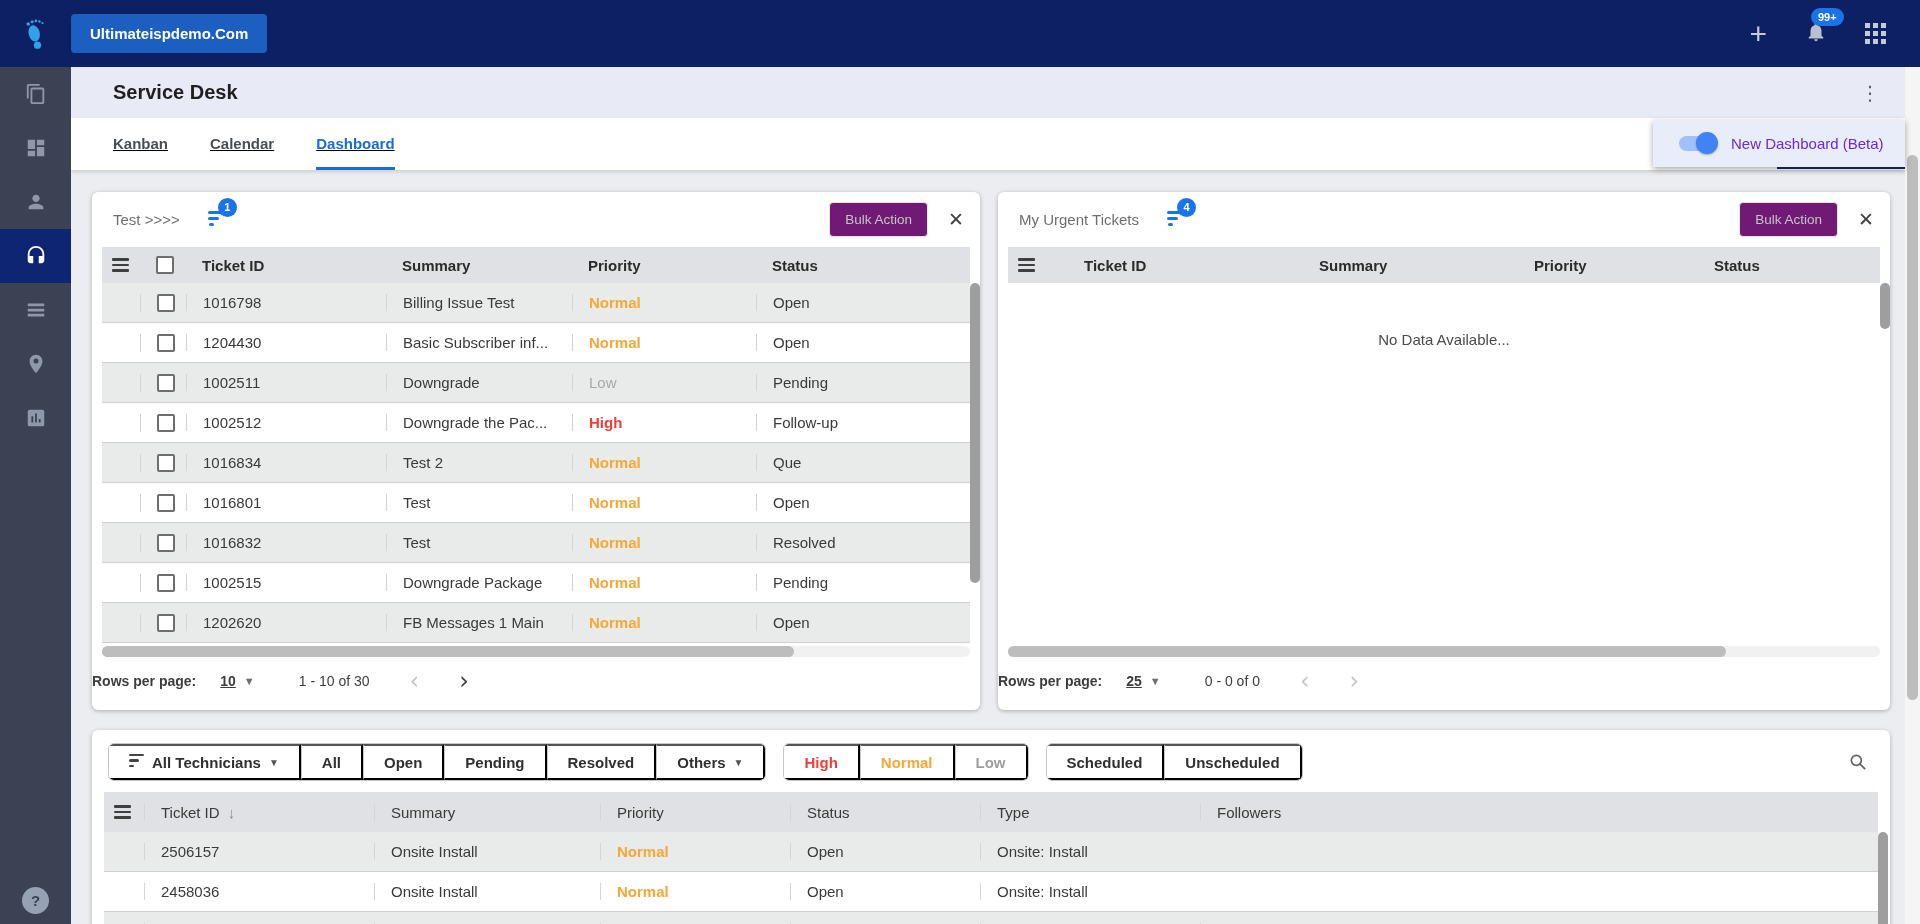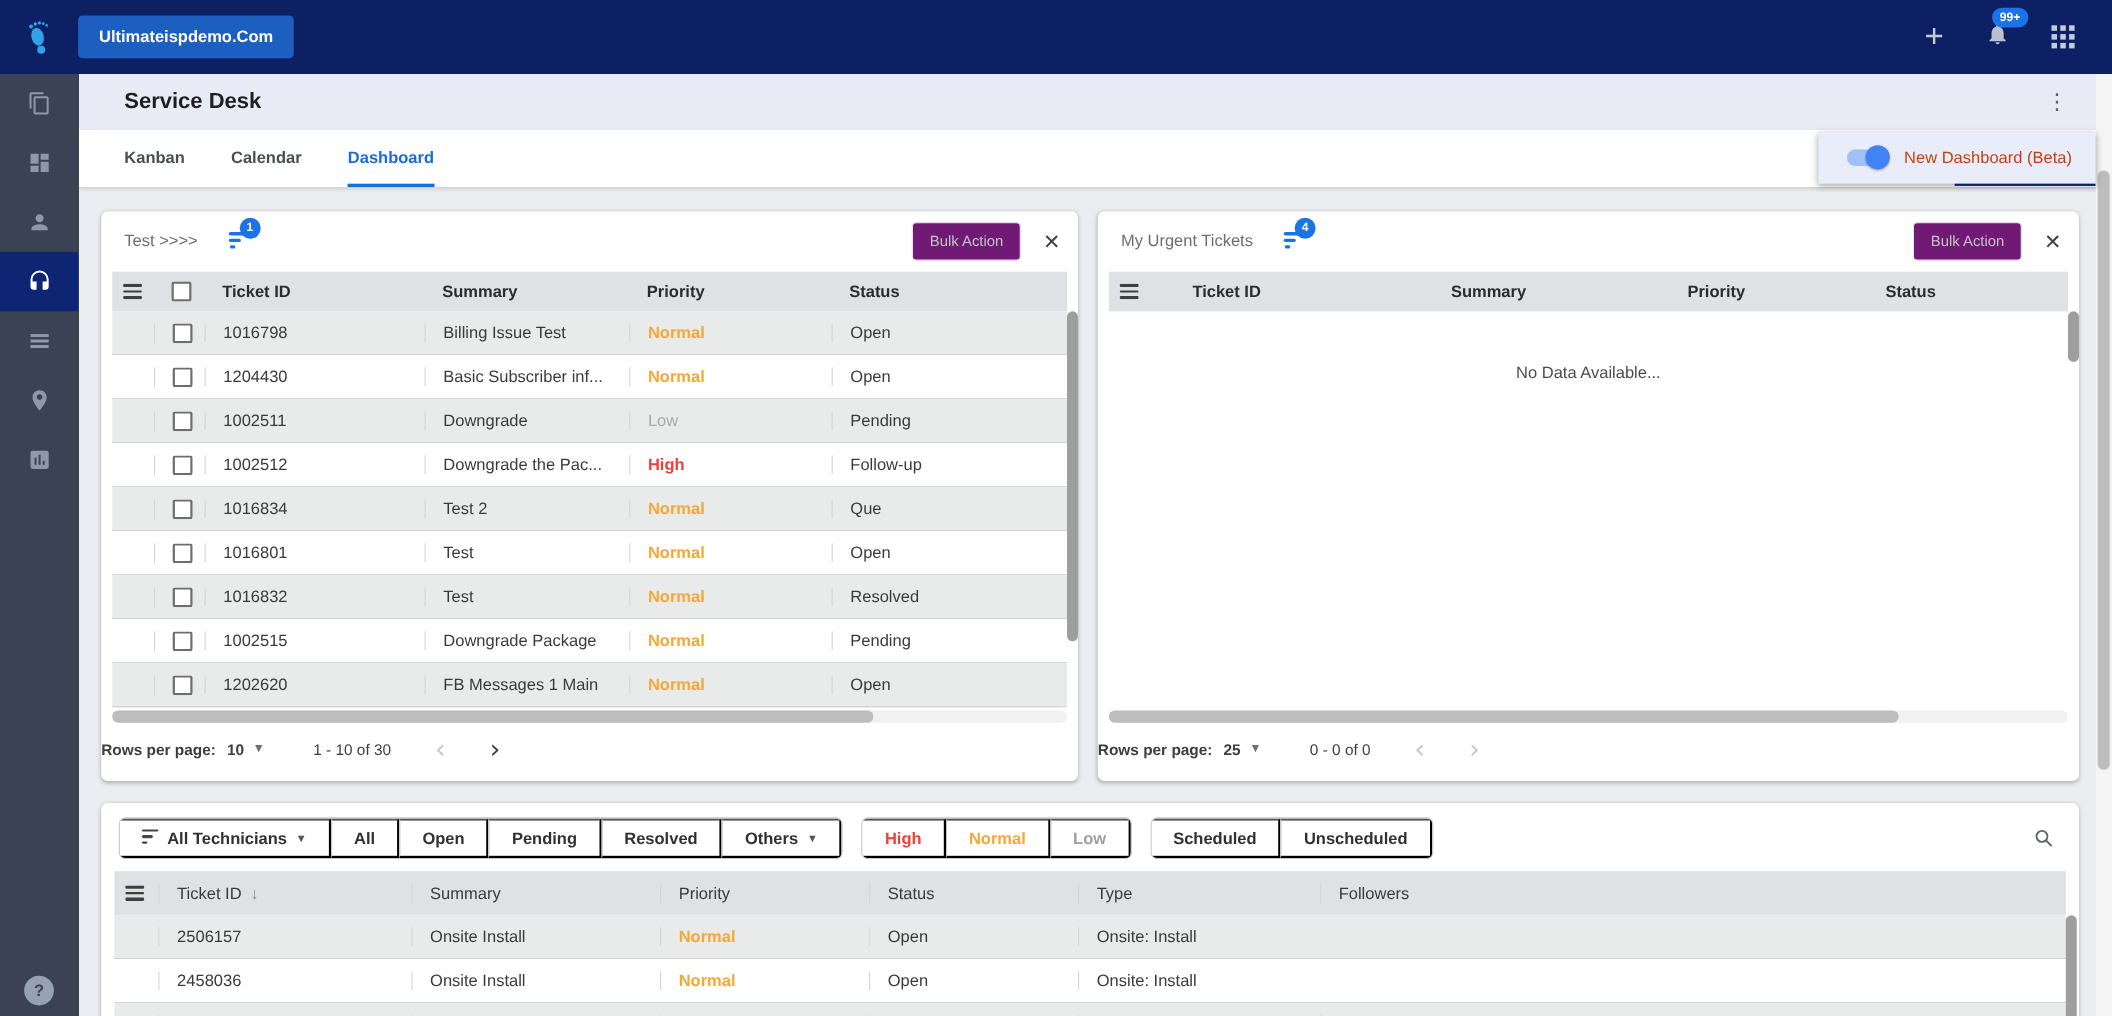--- a/index.html
+++ b/index.html
@@ -22,30 +22,30 @@
   .side-item.active { background:#0e2573; }
   .side-item svg { fill:#8f98ab; }
   .side-item.active svg { fill:#ffffff; }
   .help-circle { position:absolute; bottom:10px; left:22px; width:27px; height:27px; border-radius:50%; background:#97a1b4; color:#3b4253; font-weight:700; font-size:15px; display:flex; align-items:center; justify-content:center; cursor:pointer; }
 
   
   .content { position:absolute; top:67px; left:71px; width:1849px; }
   .page-header { height:51px; background:#e8eaf6; display:flex; align-items:center; padding:0 40px 0 42px; }
   .page-title { font-size:20px; font-weight:700; color:#1f1f1f; }
   .kebab { margin-left:auto; color:#5f6368; font-size:20px; line-height:0.6; cursor:pointer; letter-spacing:0; }
-  .tabs-row { height:52px; background:#fff; display:flex; align-items:flex-end; padding-left:42px; gap:42px; box-shadow:0 2px 4px rgba(0,0,0,.14); position:relative; z-index:5; }
+  .tabs-row { height:52px; background:#fff; display:flex; align-items:flex-end; padding-left:42px; gap:42px; box-shadow:0 2px 4px rgba(0,0,0,.14); position:relative; z-index:5;text-decoration:underline; }
   .tab { font-size:15px; font-weight:700; color:#4a4e54; padding-bottom:15px; cursor:pointer; border-bottom:3px solid transparent; }
   .tab.active { color:#1a6bd8; border-bottom-color:#1a6bd8; }
 
   
   .toggle-card { position:fixed; top:120px; right:15px; width:252px; height:47px; background:#e9ecf9; display:flex; align-items:center; gap:16px; padding-left:26px; box-shadow:0 2px 6px rgba(0,0,0,.35); z-index:60; }
   .toggle-card::after { content:""; position:absolute; bottom:-2px; right:0; width:128px; height:2px; background:#0c2063; }
   .switch { position:relative; width:36px; height:15px; border-radius:8px; background:#9fc0f8; cursor:pointer; }
   .switch .knob { position:absolute; right:-3px; top:-4px; width:22px; height:22px; border-radius:50%; background:#4183f4; box-shadow:0 1px 2px rgba(0,0,0,.3); }
-  .toggle-label { font-size:15px; color:#c2410c; }
+  .toggle-label { font-size:15px; color:#6d28d9; }
 
   
   .main { padding:22px 0 0 21px; display:flex; gap:18px; }
   .card { background:#fff; border-radius:6px; box-shadow:0 1px 4px rgba(0,0,0,.28); }
   .card-1 { width:888px; height:518px; }
   .card-2 { width:892px; height:518px; }
   .card-header { height:55px; display:flex; align-items:center; padding:0 16px 0 21px; }
   .panel-title { font-size:15px; color:#6e6e6e; }
   .filter-wrap { margin-left:28px; position:relative; cursor:pointer; }
   .flt b { display:block; background:#1a73e8; border-radius:2px; height:3px; margin-bottom:3px; }
@@ -75,21 +75,21 @@
   
   .c2-menu{width:60px;} .c2-id{width:235px;} .c2-sum{width:215px;} .c2-pri{width:180px;} .c2-st{flex:1;}
   .empty-zone { height:360px; display:flex; justify-content:center; padding-top:48px; font-size:15px; color:#4a4a4a; }
   .vscroll { position:absolute; top:36px; right:-10px; width:10px; height:360px; }
   .vscroll .thumb { position:absolute; top:0; right:0; width:10px; background:#9e9e9e; border-radius:5px; }
   .hscroll { height:11px; margin-top:3px; background:#f1f1f1; border-radius:6px; position:relative; }
   .hscroll .thumb { position:absolute; left:0; top:0; height:11px; background:#bdbdbd; border-radius:6px; }
 
   .pagination { display:flex; align-items:center; justify-content:flex-start; height:48px; padding-right:22px; font-size:14px; color:#3d3d3d; }
   .pag-label { font-weight:700; }
-  .pag-count { font-weight:700; margin-left:10px; }
+  .pag-count { font-weight:700; margin-left:24px;text-decoration:underline; }
   .caret { font-size:11px; color:#6f6f6f; margin-left:8px; cursor:pointer; }
   .pag-range { margin-left:44px; }
   .chev { font-size:24px; line-height:1; margin-left:40px; cursor:pointer; font-family:"DejaVu Sans",sans-serif; }
   .chev.dis { color:#c6c6c6; } .chev.en { color:#3f3f3f; }
 
   
   .card-bottom { margin:20px 0 0 21px; width:1798px; height:240px; background:#fff; border-radius:6px 6px 0 0; box-shadow:0 1px 4px rgba(0,0,0,.28); }
   .toolbar { display:flex; align-items:center; gap:17px; padding:13px 16px 9px 16px; position:relative; }
   .seg-group { display:inline-flex; border:1px solid #c6c6c6; border-radius:6px; background:#fff; overflow:hidden; height:38px; }
   .seg { padding:0 20px; display:flex; align-items:center; gap:8px; border-left:1px solid #c6c6c6; font-size:15px; font-weight:600; color:#303030; cursor:pointer; background:#fff; font-family:inherit; }

